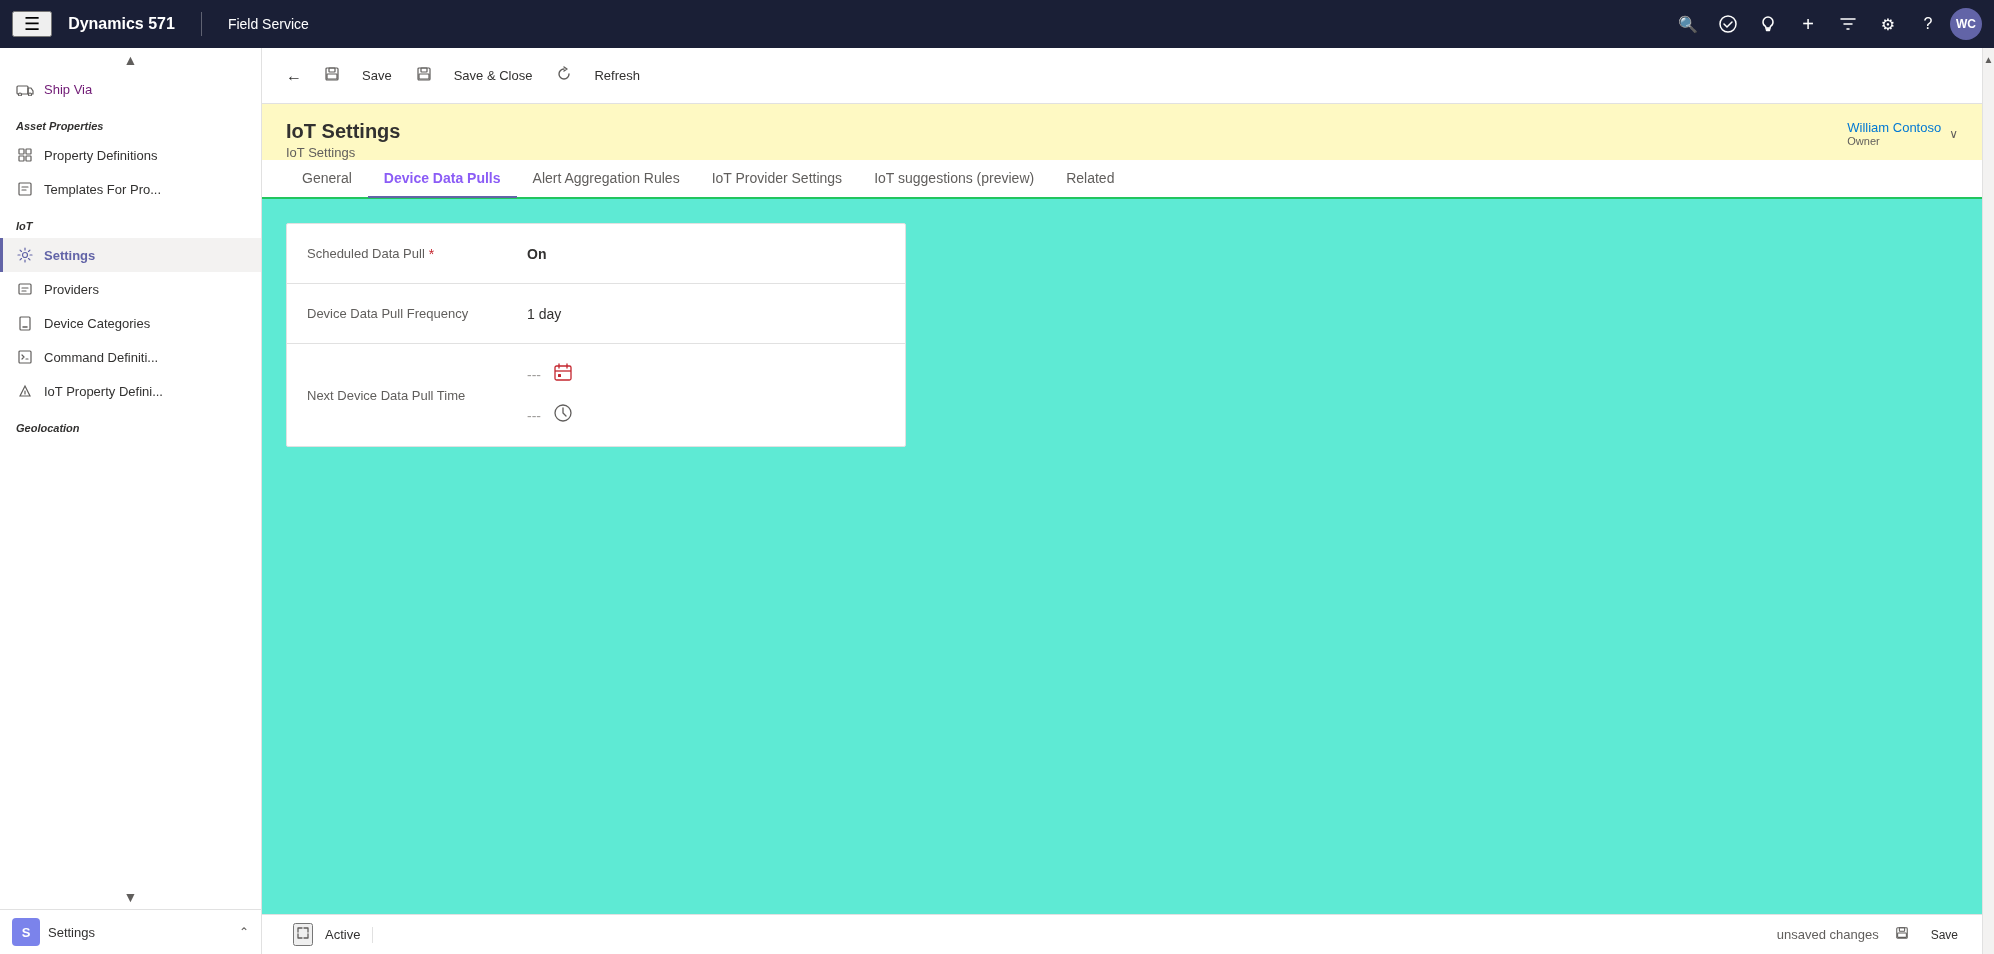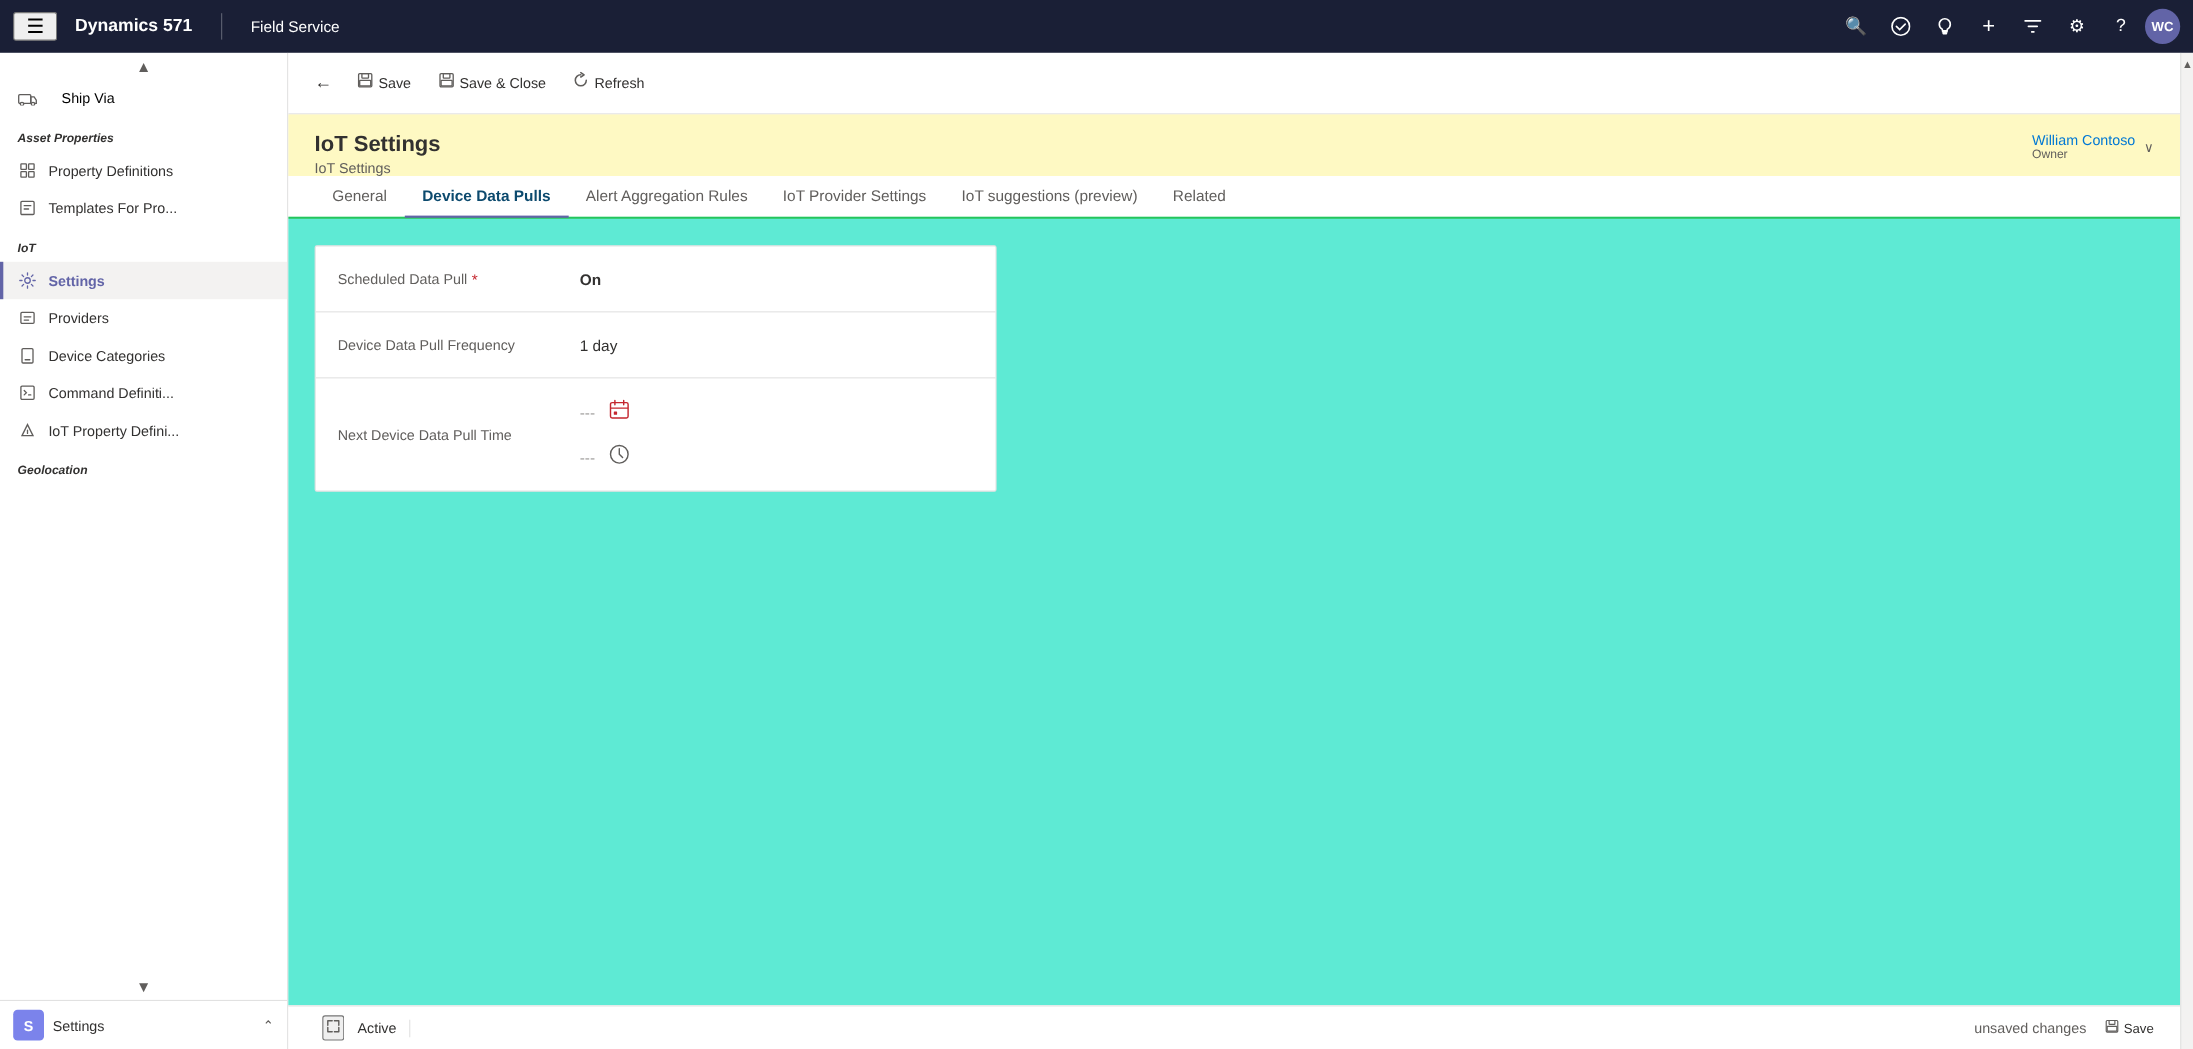--- a/index.html
+++ b/index.html
@@ -139,21 +139,21 @@
       flex-shrink: 0;
     }
     .toolbar-back {
       background: none; border: none; cursor: pointer;
       font-size: 16px; color: #323130;
       width: 32px; height: 32px;
       display: flex; align-items: center; justify-content: center;
       border-radius: 2px;
     }
     .toolbar-btn {
-      display: flex; align-items: center; gap: 4px;
+      display: flex; align-items: center; gap: 22px;
       background: none; border: none; cursor: pointer;
       font-size: 13px; color: #323130;
       padding: 6px 10px; border-radius: 2px;
     }
     .toolbar-btn-icon { font-size: 16px; color: #605e5c; }
 
     
     .page-header {
       background: #fef9c3;
       padding: 16px 24px 0;
@@ -185,21 +185,21 @@
     .tab {
       padding: 10px 16px;
       font-size: 14px;
       color: #605e5c;
       cursor: pointer;
       border-bottom: 2px solid transparent;
       margin-bottom: -1px;
       white-space: nowrap;
     }
     .tab.active {
-      color: #0c4a6e;
+      color: #8b5cf6;
       font-weight: 600;
       border-bottom: 2px solid #6264a7;
     }
 
     
     .form-content {
       flex: 1;
       overflow-y: auto;
       padding: 24px;
       background: #5eead4;
@@ -282,22 +282,22 @@
       align-items: center;
       padding: 4px 0;
       flex-shrink: 0;
     }
     .scroll-arrow { font-size: 10px; color: #605e5c; cursor: pointer; padding: 2px; }
 
     .ship-via-item {
       padding: 8px 16px;
       display: flex;
       align-items: center;
-      gap: 22px;
-      color: #000000;
+      gap: 10px;
+      color: #701a75;
       font-size: 13px;
     }
   </style>
 </head>
 <body>
 
 <div class="top-nav">
   <div class="top-nav-brand">
     <button class="hamburger">☰</button>
     <span class="brand-title">Dynamics 571</span>

